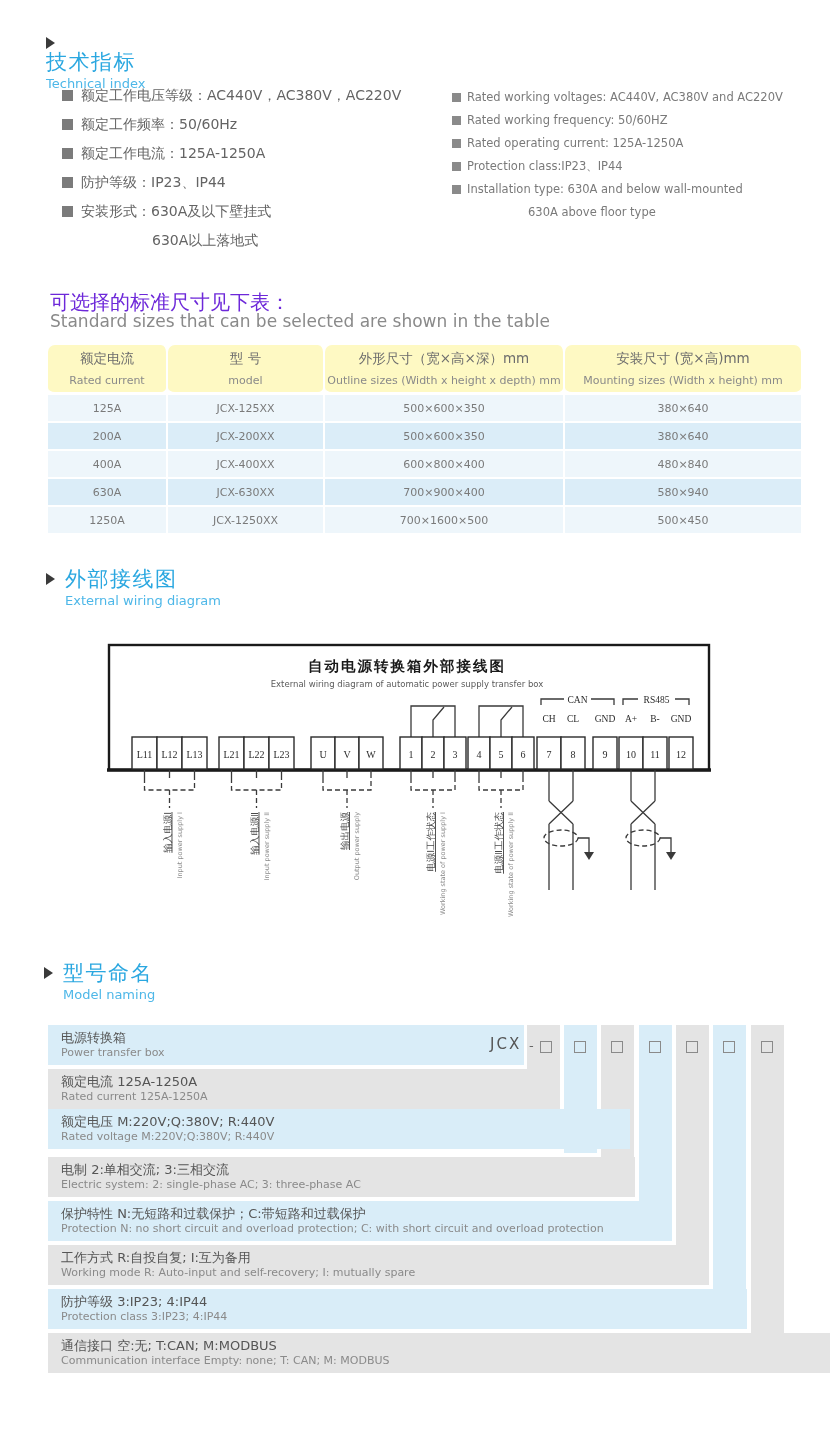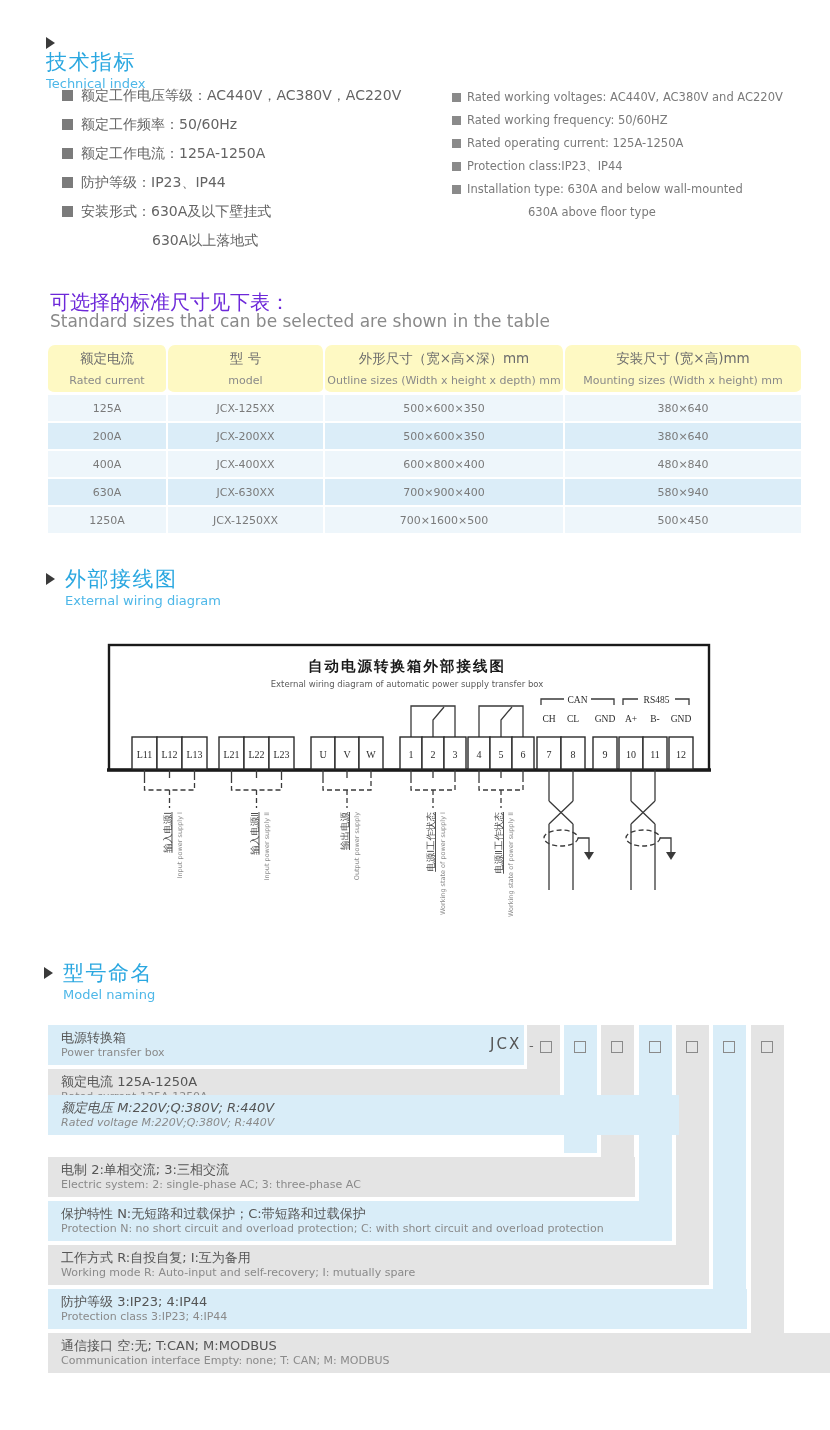--- a/index.html
+++ b/index.html
@@ -344,21 +344,21 @@
       </div>
       <div class="mrow m-blue" style="top: 0px; width: 476px;">
         <div class="mzh">电源转换箱</div>
         <div class="men">Power transfer box</div>
         <span class="jcx">JCX</span>
       </div>
       <div class="mrow m-gray" style="top: 44px; width: 512px;">
         <div class="mzh">额定电流  125A-1250A</div>
         <div class="men">Rated current  125A-1250A</div>
       </div>
-      <div class="mrow m-blue" style="top: 70px; width: 631px; font-style: italic;">
+      <div class="mrow m-blue" style="top: 84px; width: 582px;">
         <div class="mzh">额定电压  M:220V;Q:380V; R:440V</div>
         <div class="men">Rated voltage  M:220V;Q:380V; R:440V</div>
       </div>
       <div class="mrow m-gray" style="top: 132px; width: 587px;">
         <div class="mzh">电制  2:单相交流; 3:三相交流</div>
         <div class="men">Electric system:  2: single-phase AC; 3: three-phase AC</div>
       </div>
       <div class="mrow m-gray" style="top: 220px; width: 661px;">
         <div class="mzh">工作方式  R:自投自复; I:互为备用</div>
         <div class="men">Working mode   R: Auto-input and self-recovery; I: mutually spare</div>

